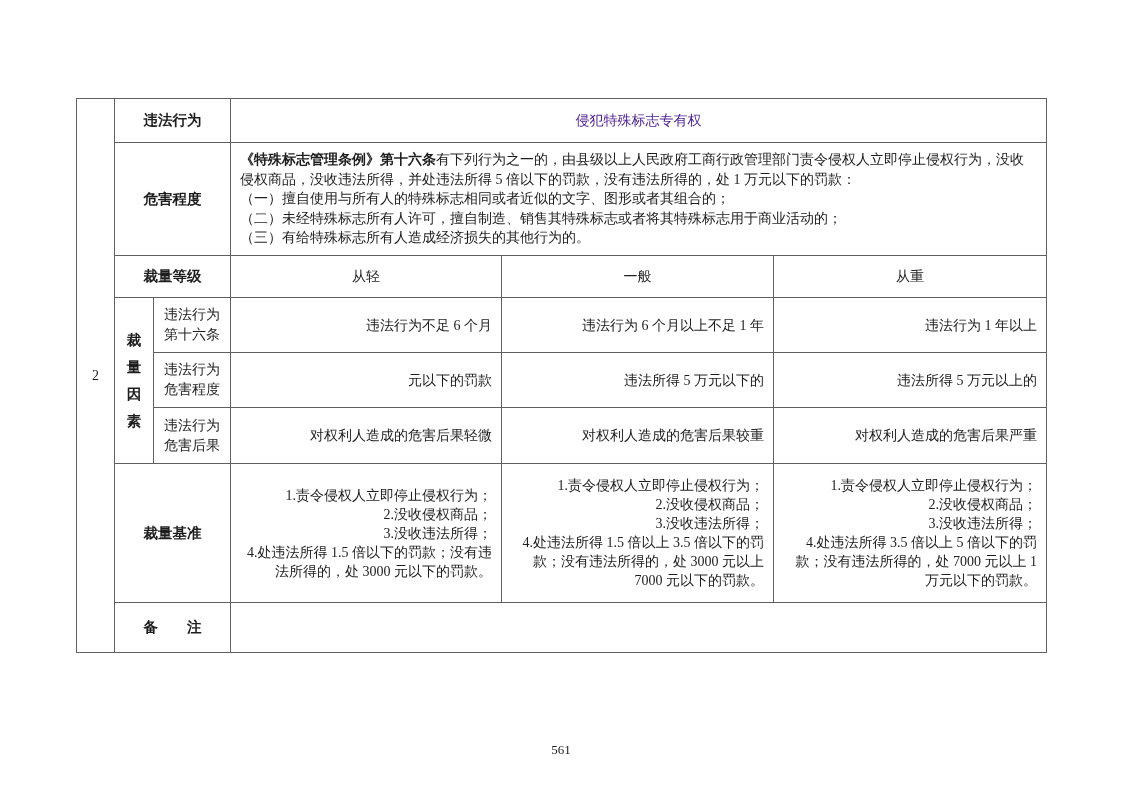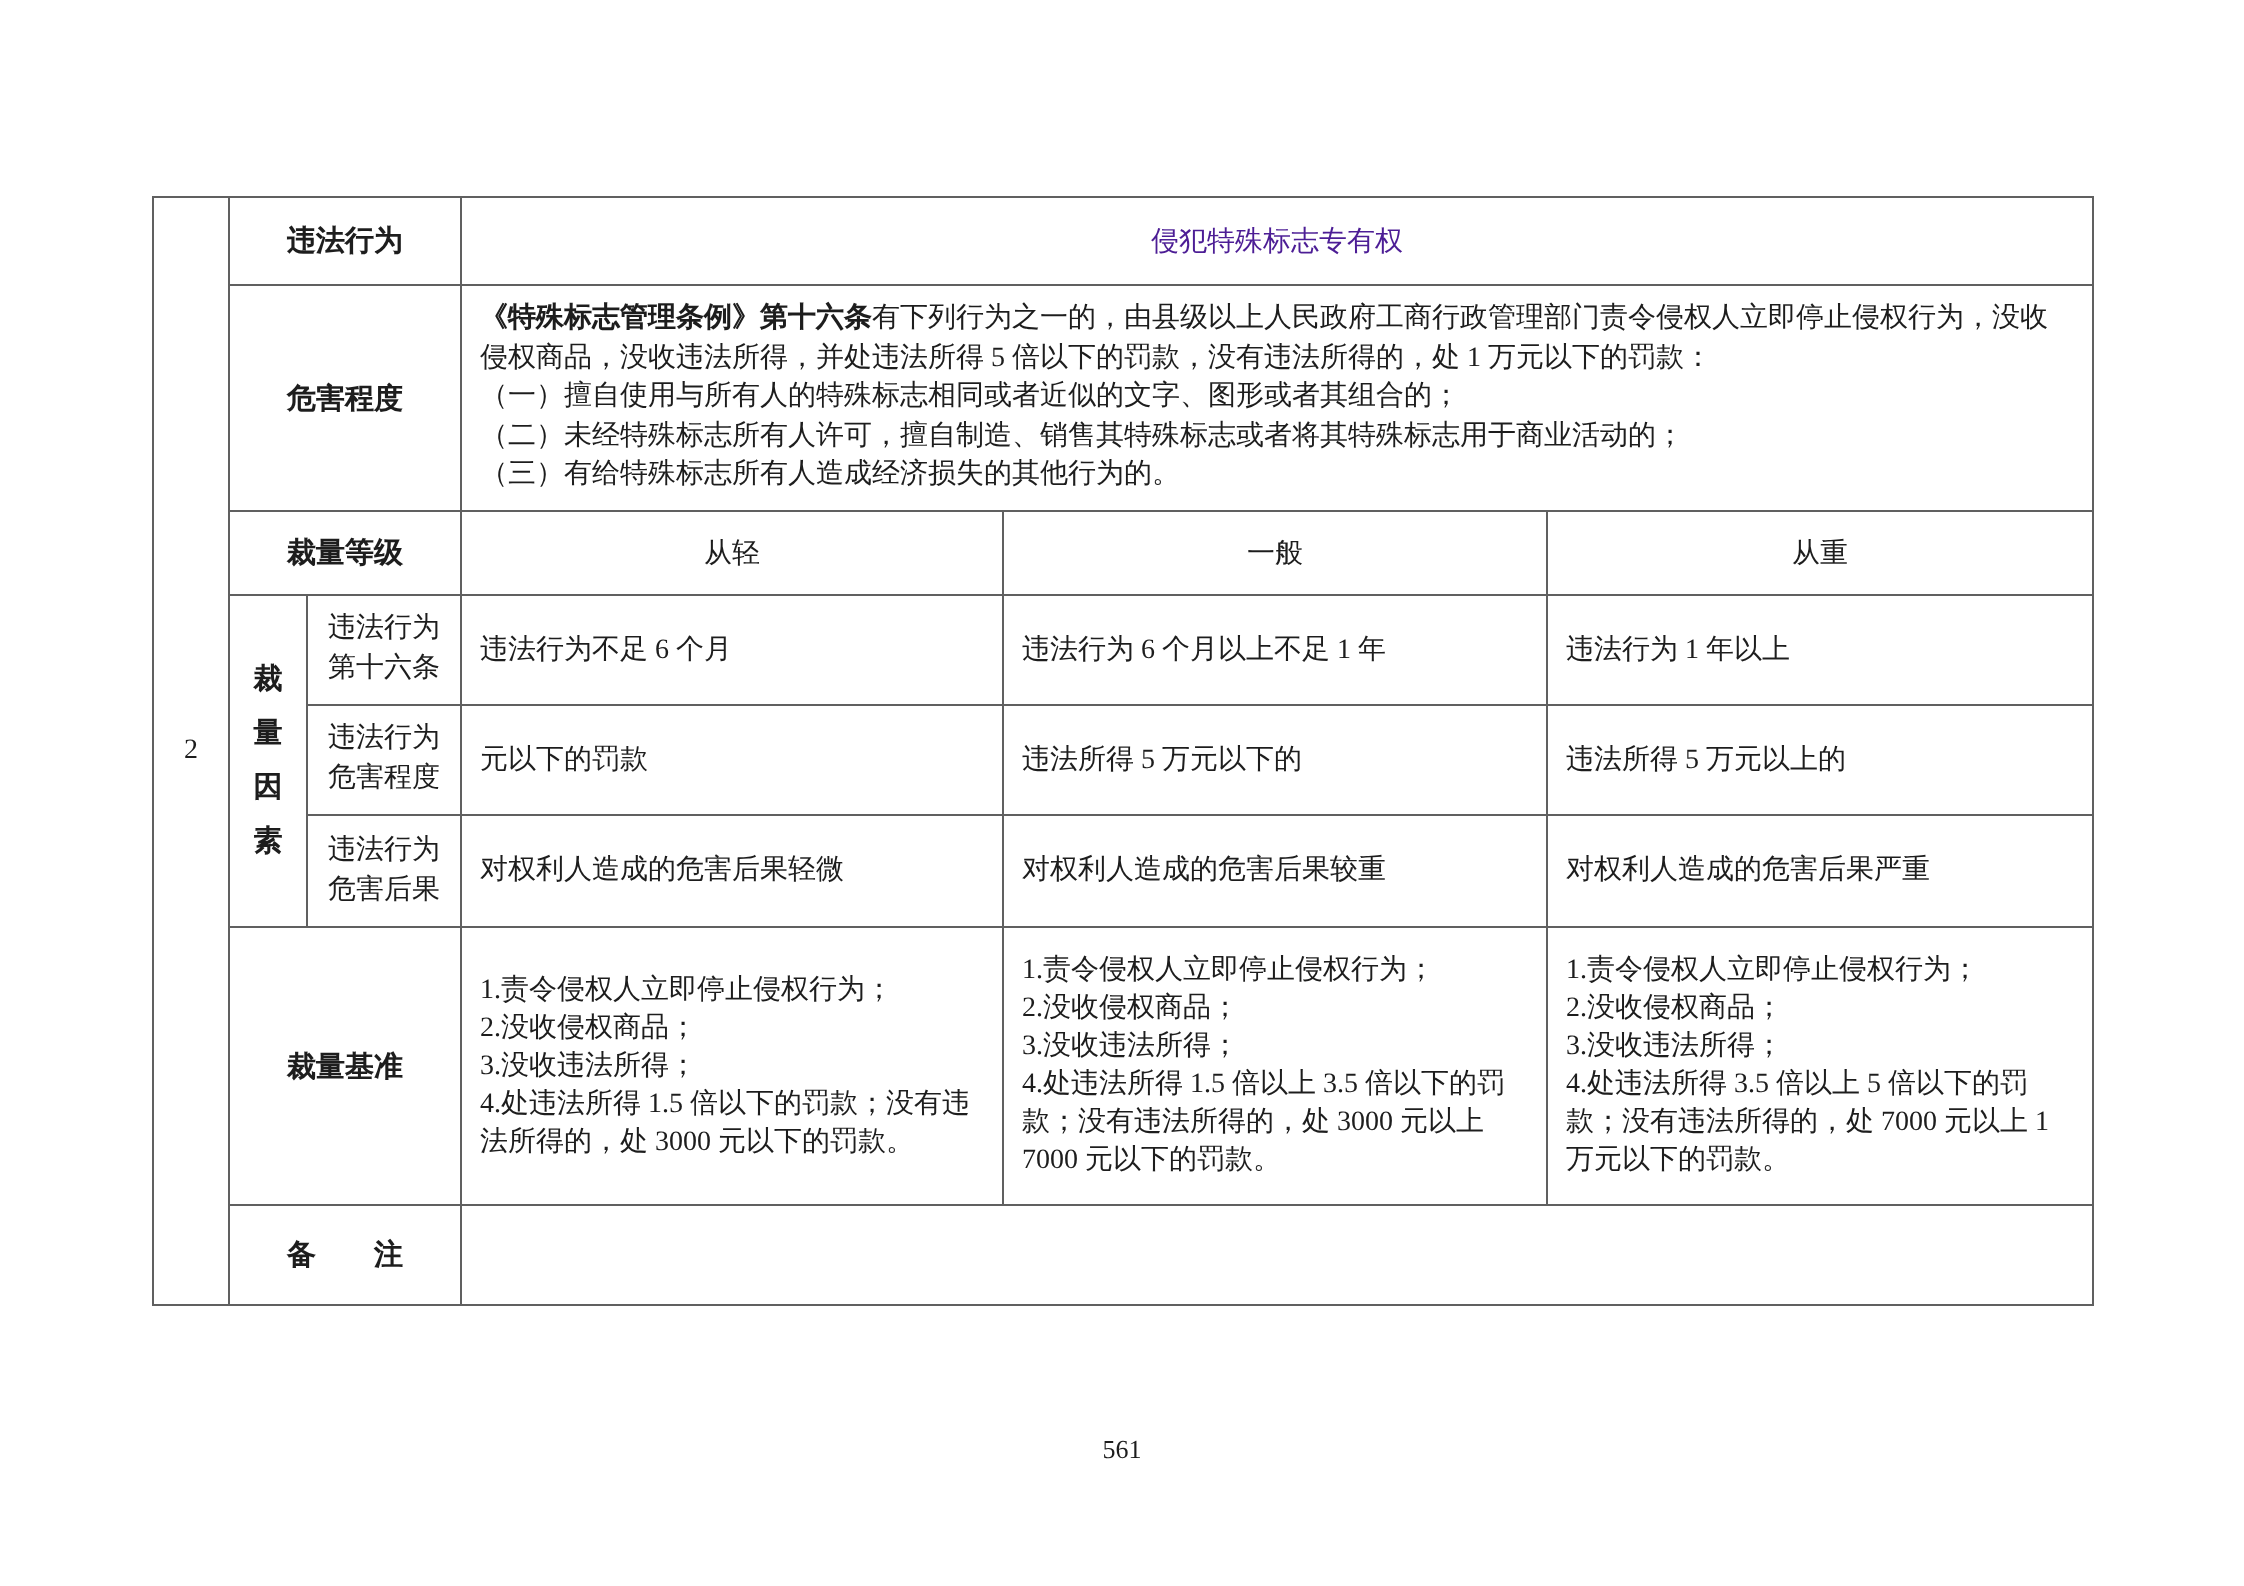--- a/index.html
+++ b/index.html
@@ -38,26 +38,26 @@
   td.muted{color:#4c1d95;}
   td.num{text-align:center;font-size:14px;}
   td.vlbl{text-align:center;}
   .vtext{
     width:16px;margin:0 auto;
     font-weight:bold;font-size:14.5px;
     word-break:break-all;line-height:27px;
     text-align:center;
   }
   td.sub{text-align:center;line-height:20px;font-size:14px;}
-  td.data{padding:4px 9px;text-align:left;line-height:19px;}
+  td.data{padding:4px 9px;text-align:right;line-height:19px;}
   td.content{padding:5px 9px;line-height:19.6px;vertical-align:middle;}
   .cite{margin-right:0;}
   td.list div{line-height:19px;}
   .pageno{
-    position:absolute;left:0;top:717px;width:100%;
+    position:absolute;left:0;top:742px;width:100%;
     text-align:center;font-size:13px;color:#1d1d1d;
   }
 </style>
 </head>
 <body>
 
 <div class="page">
 
   <table class="main">
     <colgroup>

